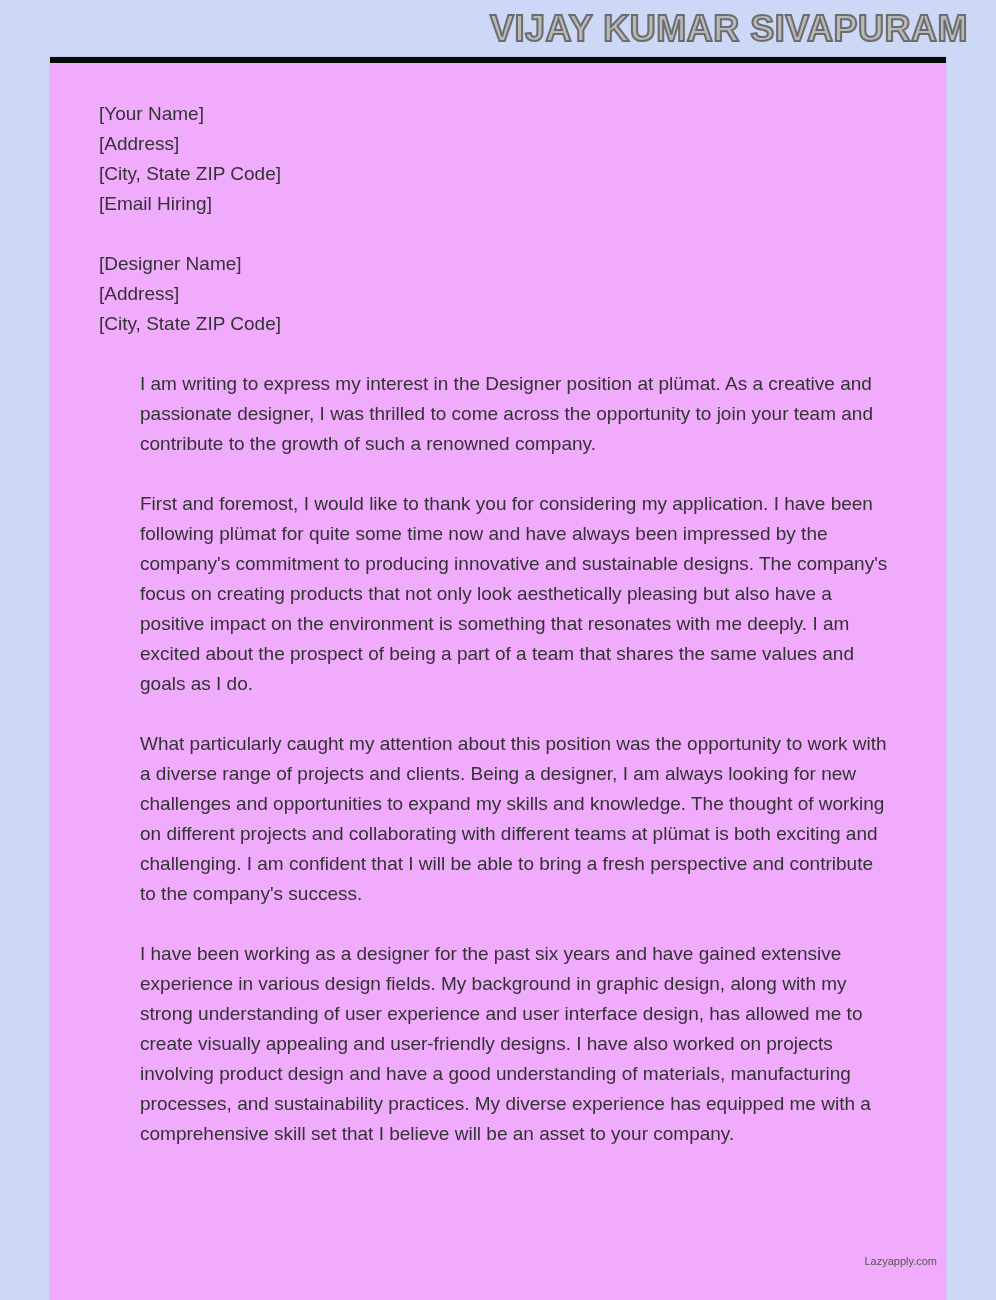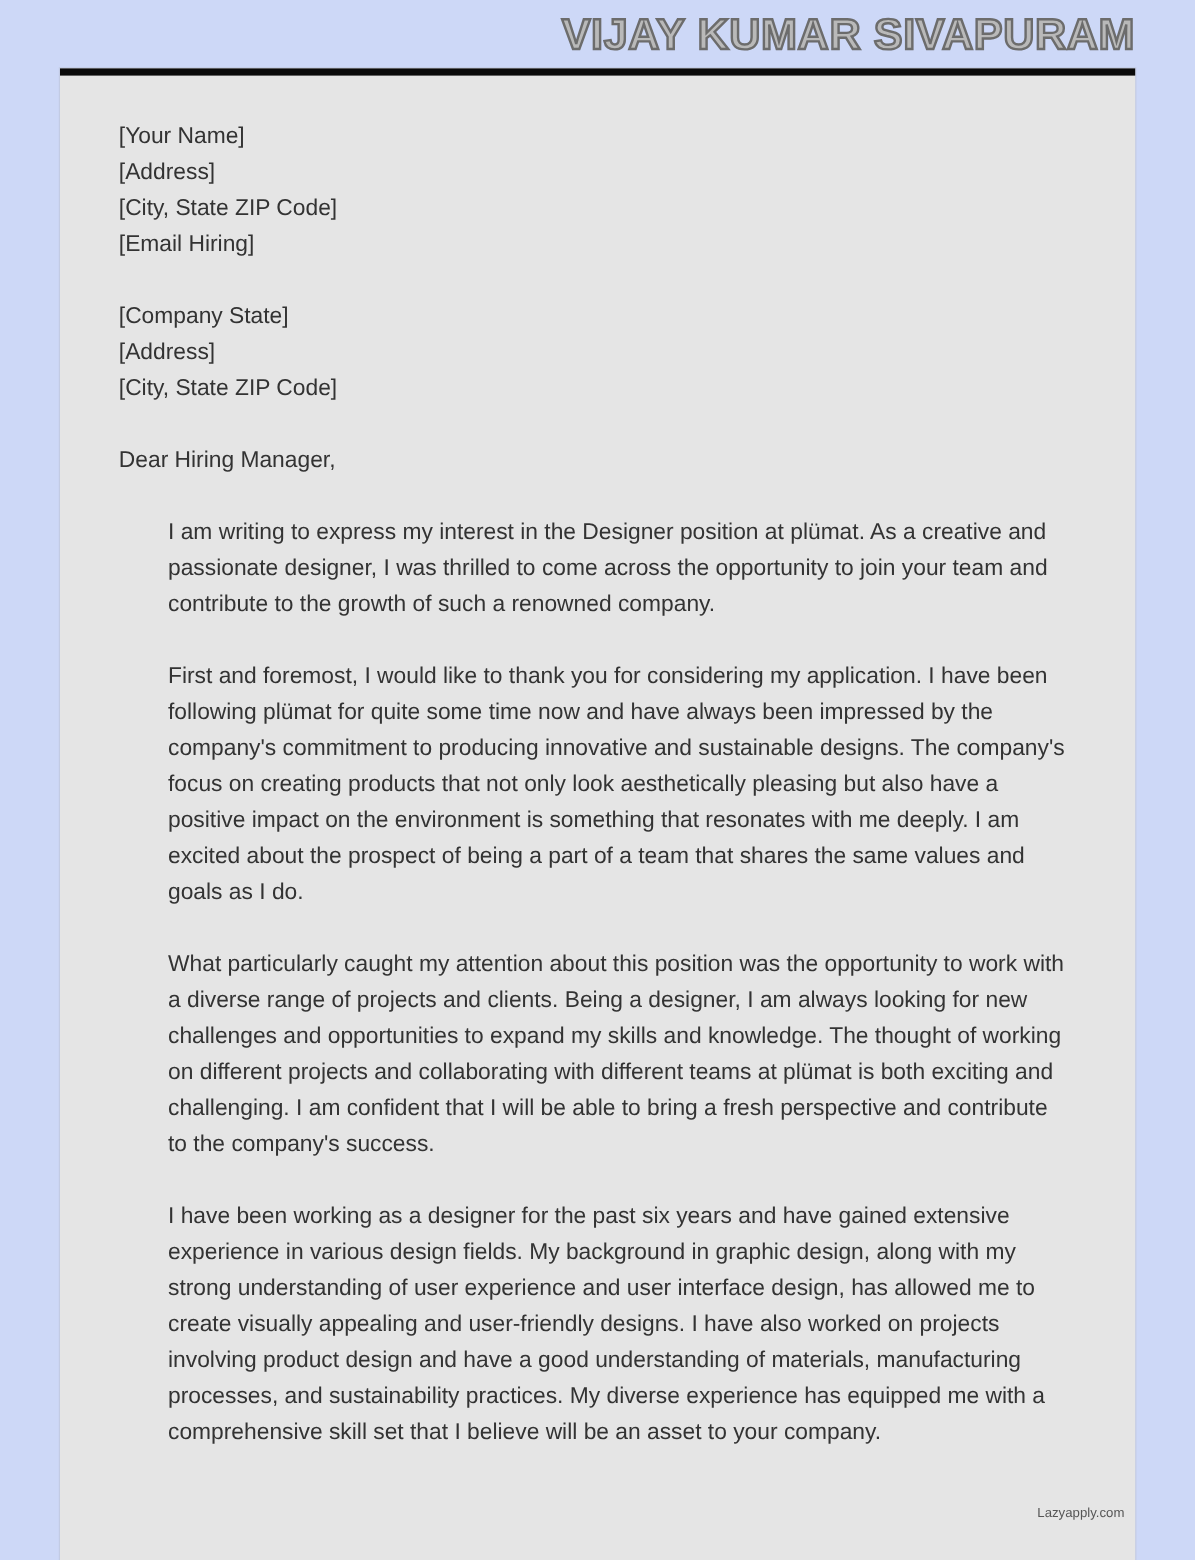--- a/index.html
+++ b/index.html
@@ -18,40 +18,40 @@
 
   .top-banner {
     position: absolute;
     top: 0;
     left: 0;
     width: 996px;
     height: 57px;
     display: flex;
     align-items: center;
     justify-content: flex-end;
-    padding-right: 50px;
+    padding-right: 28px;
   }
 
   .header-title {
     font-size: 36px;
     font-weight: bold;
     letter-spacing: 0.5px;
     color: #b9b9b9;
     -webkit-text-stroke: 2px #6c6c6c;
     text-transform: uppercase;
     white-space: nowrap;
   }
 
   .page {
     position: absolute;
     left: 50px;
     top: 57px;
     width: 896px;
     height: 1243px;
-    background: #e5e5e5;
+    background: #f0abfc;
     border-top: 6px solid #0a0a0a;
     box-shadow: 0 0 0 1px #c2cbe4;
   }
 
   .letter-body {
     padding: 36px 52px 0 49px;
     color: #333333;
     font-size: 19px;
     line-height: 30px;
   }
@@ -88,26 +88,25 @@
   <div class="letter-body">
 
     <div class="block">
       <span class="line">[Your Name]</span>
       <span class="line">[Address]</span>
       <span class="line">[City, State ZIP Code]</span>
       <span class="line">[Email Hiring]</span>
     </div>
 
     <div class="block">
-      <span class="line">[Company State]</span>
+      <span class="line">[Designer Name]</span>
       <span class="line">[Address]</span>
       <span class="line">[City, State ZIP Code]</span>
     </div>
 
-    <div class="block">Dear Hiring Manager,</div>
 
     <div class="block paragraph">I am writing to express my interest in the Designer position at plümat. As a creative and passionate designer, I was thrilled to come across the opportunity to join your team and contribute to the growth of such a renowned company.</div>
     <div class="block paragraph">First and foremost, I would like to thank you for considering my application. I have been following plümat for quite some time now and have always been impressed by the company's commitment to producing innovative and sustainable designs. The company's focus on creating products that not only look aesthetically pleasing but also have a positive impact on the environment is something that resonates with me deeply. I am excited about the prospect of being a part of a team that shares the same values and goals as I do.</div>
     <div class="block paragraph">What particularly caught my attention about this position was the opportunity to work with a diverse range of projects and clients. Being a designer, I am always looking for new challenges and opportunities to expand my skills and knowledge. The thought of working on different projects and collaborating with different teams at plümat is both exciting and challenging. I am confident that I will be able to bring a fresh perspective and contribute to the company's success.</div>
     <div class="block paragraph">I have been working as a designer for the past six years and have gained extensive experience in various design fields. My background in graphic design, along with my strong understanding of user experience and user interface design, has allowed me to create visually appealing and user-friendly designs. I have also worked on projects involving product design and have a good understanding of materials, manufacturing processes, and sustainability practices. My diverse experience has equipped me with a comprehensive skill set that I believe will be an asset to your company.</div>
 
   </div>
 
   <div class="watermark">Lazyapply.com</div>
 </div>

